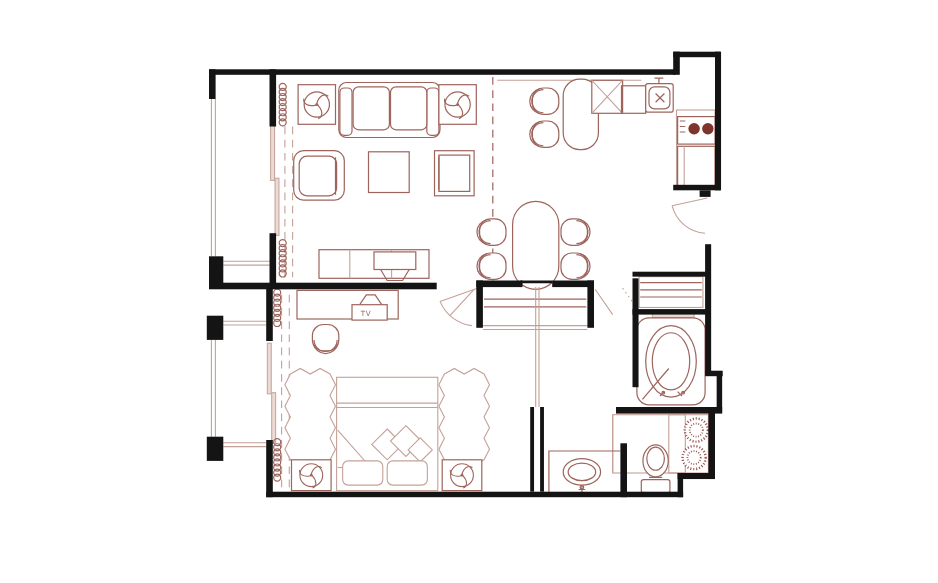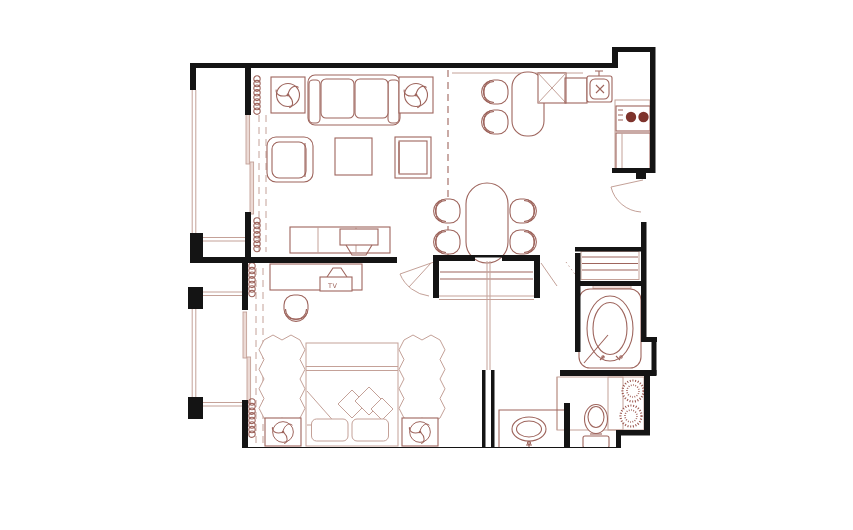--- a/index.html
+++ b/index.html
@@ -1,16 +1,16 @@
 <!DOCTYPE html>
 <html style="--bg: #ffffff; --wall: #141414; --line: #9e655d; --line-light: #c4a198; --accent-dark: #7e332c; --tile: #d9bcb5; --hatch: #9a544b; --panel: #ecdad5;"><head>
 <meta charset="utf-8">
 <style>
   html,body{margin:0;padding:0;background:#fff;}
-  #stage{width:853px;height:448px;position:relative;background:var(--bg,#fff);overflow:hidden;}
+  #stage{width:853px;height:530px;position:relative;background:var(--bg,#fff);overflow:hidden;}
   .w{fill:var(--wall,#141414);stroke:none;}
   .ln{fill:none;stroke:var(--line,#9e655d);stroke-width:1.1;}
   .lnf{fill:#fff;stroke:var(--line,#9e655d);stroke-width:1.1;}
   .lt{fill:none;stroke:var(--line-light,#c4a198);stroke-width:1;}
   .ltf{fill:#fff;stroke:var(--line-light,#c4a198);stroke-width:1;}
   .panelf{fill:var(--panel,#ecdad5);stroke:var(--line-light,#c4a198);stroke-width:0.9;}
   .dash{stroke-dasharray:7,5;}
   .dots{stroke-dasharray:1.4,3;}
   .burner{fill:var(--accent-dark,#7e332c);stroke:none;}
   .shrub{fill:#fff;stroke:var(--hatch,#9a544b);stroke-width:2.2;stroke-dasharray:1,1.7;}

